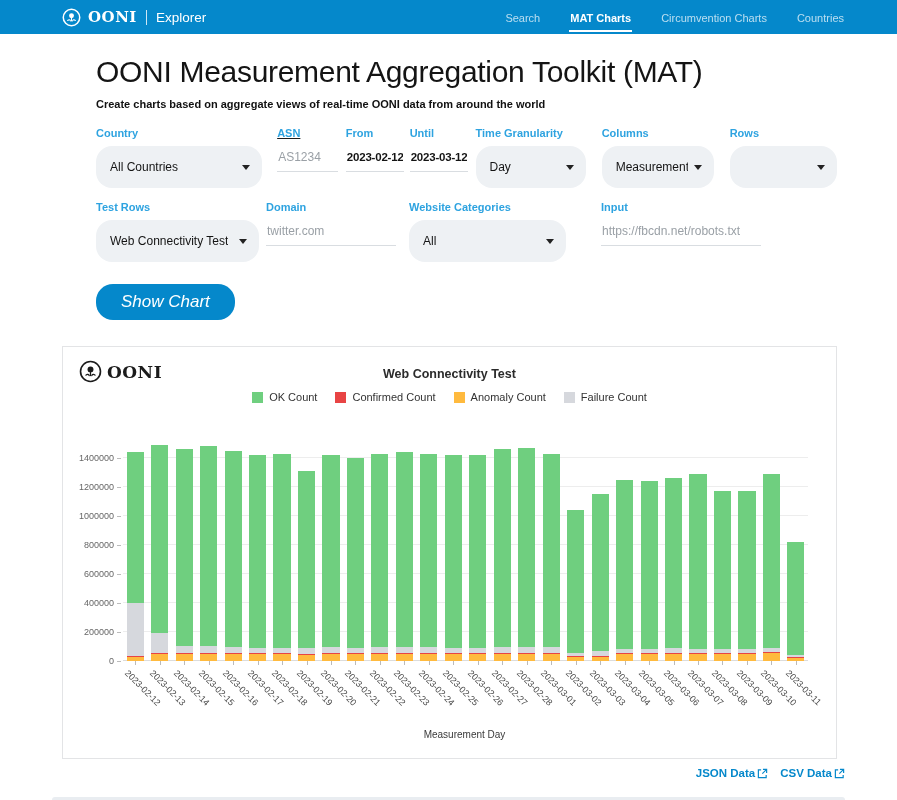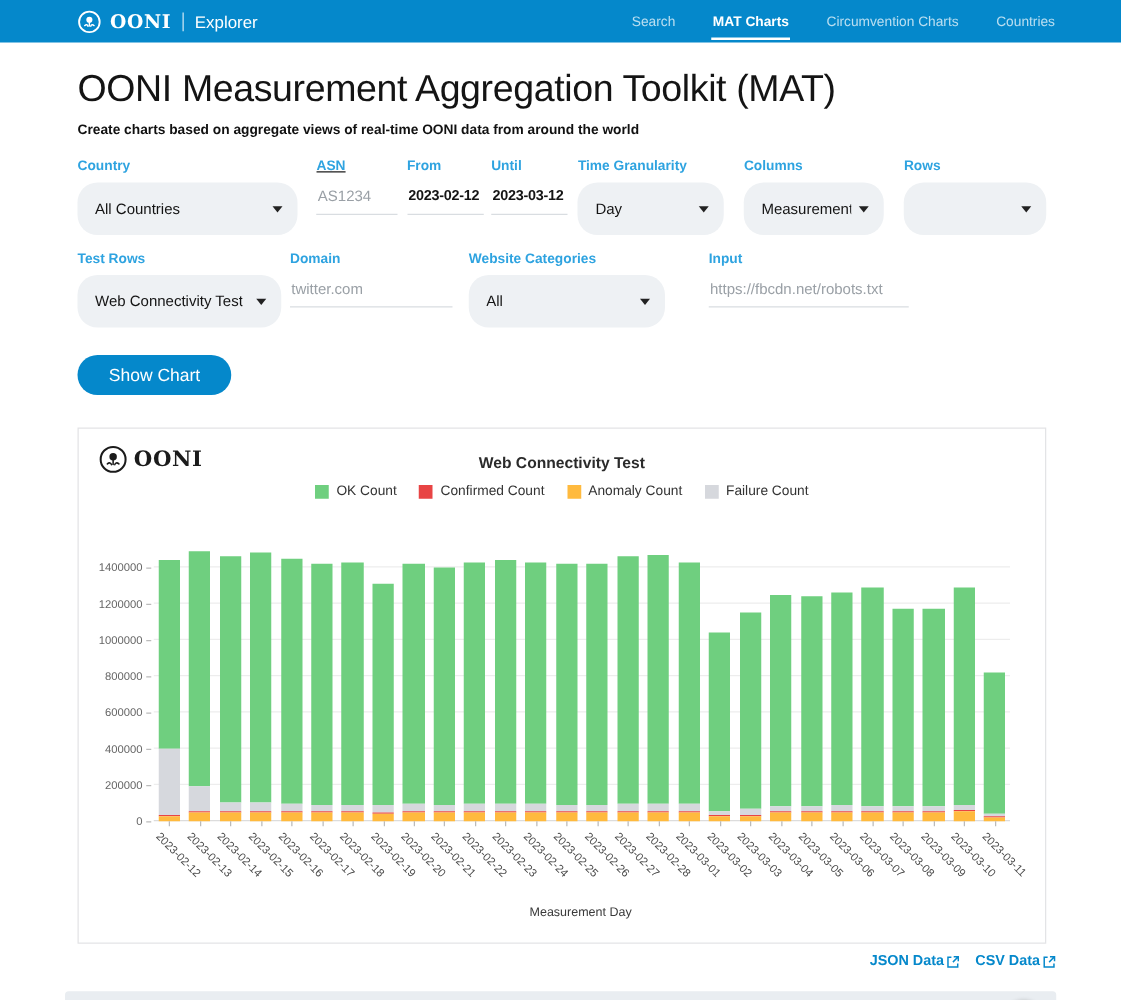--- a/index.html
+++ b/index.html
@@ -22,21 +22,21 @@
   .brand .brand-sep { width:1px; height:15px; background:rgba(255,255,255,.8); margin:0 2px; }
   .brand .brand-product { font-size:13.5px; font-weight:400; }
   .nav { display:flex; align-items:center; gap:28px; }
   .nav a {
     color:rgba(255,255,255,.72); font-size:11px; text-decoration:none;
     padding:9px 1px 6px; border-bottom:2px solid transparent; cursor:pointer;
   }
   .nav a.active { color:#fff; font-weight:bold; border-bottom-color:#fff; }
 
   
-  .content { padding:0 60px 0 62px; }
+  .content { padding:0 60px 0 62px;margin-left:34px; }
   h1 {
     margin-top:21px; font-size:30px; font-weight:400; letter-spacing:-.3px;
     color:#141414;
   }
   .subtitle { margin-top:9px; font-size:11px; font-weight:bold; color:#111; }
 
   
   .form { margin-top:17px; }
   .frow { display:flex; align-items:flex-start; }
   .frow + .frow { margin-top:13px; }
@@ -63,21 +63,21 @@
   
   .w-country{width:178px;} .w-asn{width:65px;margin-left:15px;text-decoration:underline;} .w-from{width:62px;margin-left:8px;}
   .w-until{width:62px;margin-left:6px;} .w-tg{width:118px;margin-left:8px;}
   .w-cols{width:112px;margin-left:16px;} .w-rows{width:115px;margin-left:16px;}
   
   .w-test{width:163px;} .w-domain{width:130px;margin-left:7px;}
   .w-input{width:160px;margin-left:35px;} .w-wc{width:157px;margin-left:13px;}
 
   .btn-primary {
     margin-top:22px; background:#0588CB; color:#fff; border:none; border-radius:17px;
-    font-family:"Liberation Sans", sans-serif; font-size:14px; padding:8px 25px; cursor:pointer;
+    font-family:"Liberation Sans", sans-serif; font-size:17px; padding:8px 25px; cursor:pointer;font-style:italic;
   }
 
   
   .chart-card {
     margin:26px 60px 0 62px; border:1px solid #E3E4E6; background:#fff;
     padding:14px 16px 10px; position:relative;
   }
   .chart-logo { position:absolute; left:16px; top:13px; display:flex; align-items:center; gap:5px; color:#1b1b1b; }
   .chart-logo svg { width:23px; height:23px; }
   .chart-logo .logo-word { font-family:"DejaVu Serif", serif; font-weight:bold; font-size:17px; letter-spacing:.5px; }

